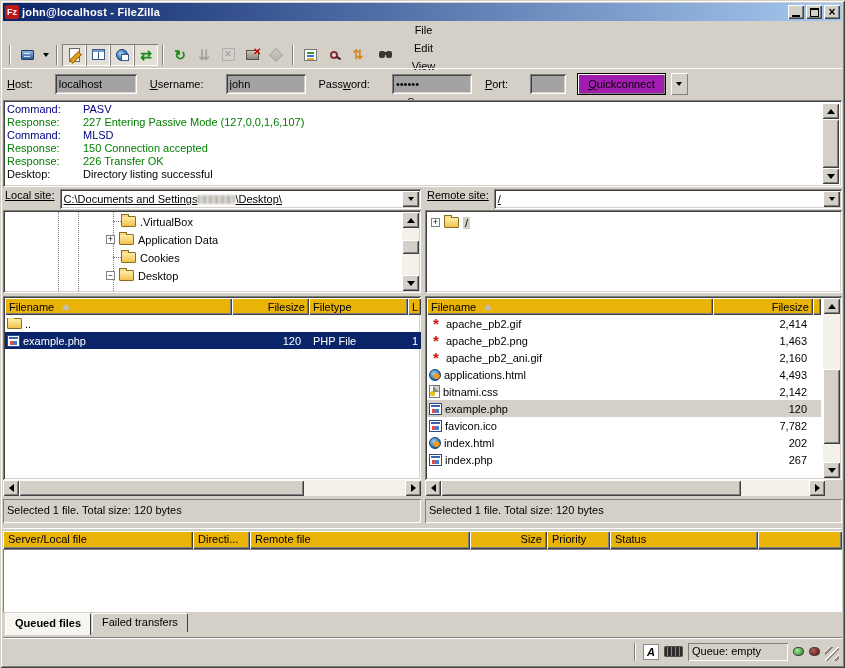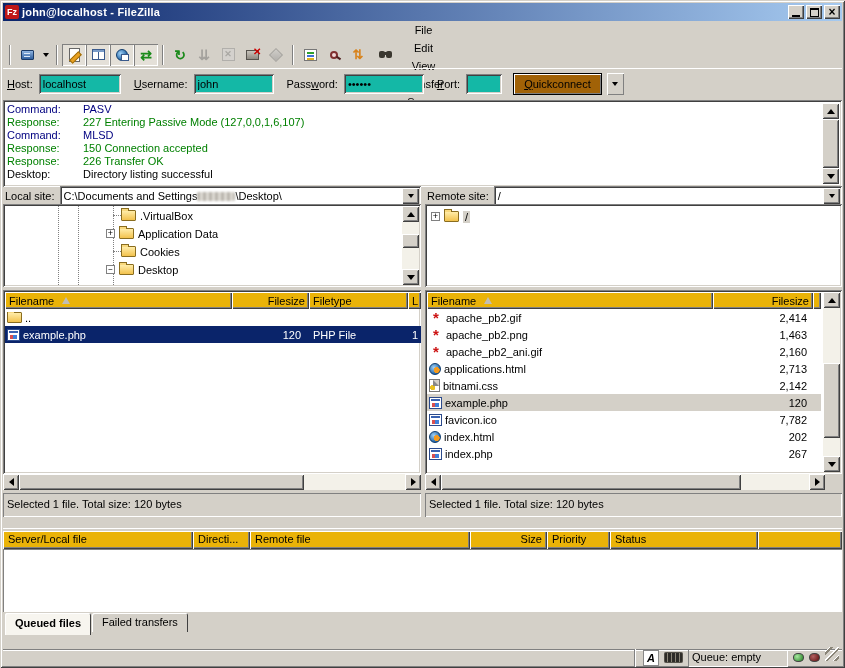--- a/index.html
+++ b/index.html
@@ -5,21 +5,21 @@
   * { margin:0; padding:0; box-sizing:border-box; }
   html,body { width:845px; height:668px; }
   body { font-family:"Liberation Sans",sans-serif; font-size:11px; color:#000; background:#D4D0C8; }
 
   .window { position:relative; width:845px; height:668px; background:#D4D0C8;
     box-shadow: inset 1px 1px #D4D0C8, inset -1px -1px #404040, inset 2px 2px #fff, inset -2px -2px #808080; }
 
   
   .raised  { box-shadow: inset 1px 1px #fff, inset -1px -1px #404040, inset 2px 2px #D4D0C8, inset -2px -2px #808080; }
   .raised1 { box-shadow: inset 1px 1px #fff, inset -1px -1px #808080; }
-  .field   { background:#14b8a6; box-shadow: inset 1px 1px #808080, inset -1px -1px #fff, inset 2px 2px #404040, inset -2px -2px #D4D0C8; }
+  .field   { background:#a3a3a3; box-shadow: inset 1px 1px #808080, inset -1px -1px #fff, inset 2px 2px #404040, inset -2px -2px #D4D0C8; margin-left: 16px; }
   .hcell   { box-shadow: inset 1px 1px #fff, inset -1px -1px #404040, inset -2px -2px #808080; background:#eab308; }
 
   
   .titlebar { position:absolute; left:3px; right:3px; top:3px; height:18px;
     background:linear-gradient(90deg,#0A246A,#A6CAF0); display:flex; align-items:center; padding:0 2px; }
   .fz-icon { width:14px; height:14px; background:#BF1818; border-radius:2px; color:#fff; font-weight:bold;
     font-size:9px; line-height:14px; text-align:center; margin-right:3px; }
   .fz-icon::after { content:'Fz'; }
   .title-text { color:#fff; font-weight:bold; flex:1; letter-spacing:.2px; }
   .tbtn { width:16px; height:14px; background:#D4D0C8; margin-left:2px; display:flex; align-items:center; justify-content:center;
@@ -63,21 +63,21 @@
   .ic-mag::after { content:''; position:absolute; width:5px; height:2px; background:#502020; right:-5px; bottom:-2px; transform:rotate(35deg); }
   .glyph-orange { color:#d8821a; font-weight:bold; font-size:13px; }
   .ic-bino { width:6px; height:7px; background:#3a372f; border-radius:2px; box-shadow:7px 0 #3a372f; position:relative; }
   .ic-bino::after { content:''; position:absolute; left:4px; top:1px; width:5px; height:3px; background:#3a372f; }
 
   
   .quickbar { position:absolute; left:3px; right:3px; top:68px; height:31px; display:flex; align-items:center; gap:5px; padding-left:4px;
     border-top:1px solid #fff; }
   .quickbar label { margin-right:1px; }
   .qc-input { border:none; outline:none; height:20px; font:11px "Liberation Sans",sans-serif; padding:0 4px; }
-  .qc-btn { height:22px; padding:0 10px; background:#a16207; border:1px solid #000; position:relative;
+  .qc-btn { height:22px; padding:0 10px; background:#a21caf; border:1px solid #000; position:relative;
     box-shadow: inset 1px 1px #fff, inset -1px -1px #808080; font:11px "Liberation Sans",sans-serif; }
   .qc-dd { width:17px; height:22px; background:#D4D0C8; display:flex; align-items:center; justify-content:center; }
 
   
   .log { position:absolute; left:3px; right:3px; top:100px; height:87px; background:#fff; display:flex;
     box-shadow: inset 1px 1px #808080, inset -1px -1px #fff, inset 2px 2px #404040, inset -2px -2px #D4D0C8; }
   .loglines { flex:1; padding:3px 0 0 4px; overflow:hidden; }
   .logline { display:flex; line-height:13px; white-space:pre; }
   .loglabel { width:76px; flex:none; }
   .lc-command { color:#000080; }
@@ -96,21 +96,21 @@
   .hscroll { height:16px; background:#F3F1E9; display:flex; }
   .hthumb { height:16px; background:#D4D0C8; }
   .htrack { flex:1; } .vtrack { flex:1; }
 
   
   .pane { position:absolute; top:188px; height:338px; }
   .pane-local { left:3px; width:418px; }
   .pane-remote { left:425px; width:417px; }
   .splitter { position:absolute; top:188px; height:338px; left:421px; width:4px; background:#D4D0C8; }
 
-  .siterow { height:16px; display:flex; align-items:center; gap:3px; padding:1px 0; }
+  .siterow { height:22px; display:flex; align-items:flex-start; gap:3px; padding:1px 0;text-decoration:underline; }
   .siterow .slabel { flex:none; padding:0 2px; }
   .combo { flex:1; height:20px; display:flex; background:#fff;
     box-shadow: inset 1px 1px #808080, inset -1px -1px #fff, inset 2px 2px #404040, inset -2px -2px #D4D0C8; }
   .combo-text { flex:1; padding:4px 2px 0 4px; white-space:nowrap; overflow:hidden; }
   .combo-btn { width:17px; margin:2px; background:#D4D0C8; display:flex; align-items:center; justify-content:center;
     box-shadow: inset 1px 1px #fff, inset -1px -1px #404040, inset -2px -2px #808080; }
   .redact { display:inline-block; width:38px; height:9px; vertical-align:-1px; border-radius:2px;
     background:repeating-linear-gradient(90deg,#b8b4ac 0 3px,#dedbd4 3px 6px); filter:blur(1.1px); }
 
   .tree { height:83px; background:#fff; position:relative; overflow:hidden; display:flex;
@@ -165,21 +165,21 @@
   .qheader > div { padding:2px 5px; white-space:nowrap; overflow:hidden; }
   .qc0 { width:190px; } .qc1 { width:57px; } .qc2 { width:220px; } .qc3 { width:77px; text-align:right; } .qc4 { width:63px; } .qc5 { width:148px; } .qc6 { flex:1; }
   .qbody { height:63px; background:#fff; box-shadow: inset 1px 1px #808080, inset -1px -1px #fff; }
   .tabs { height:24px; display:flex; align-items:flex-start; padding-left:2px; margin-top:1px; }
   .tab { padding:3px 10px 4px; background:#D4D0C8; margin-right:1px; height:19px;
     box-shadow: inset 1px 1px #fff, inset -1px 0 #404040; border-radius:2px 2px 0 0; }
   .tab.active { background:#F7F5EF; font-weight:bold; height:22px; padding-top:4px;
     box-shadow: inset 1px 1px #fff, inset -1px 0 #404040; }
 
   
-  .statusbar { position:absolute; left:3px; right:3px; bottom:3px; height:16px; border-top:1px solid #808080;
+  .statusbar { position:absolute; left:3px; right:3px; bottom:3px; height:28px; border-top:1px solid #808080;
     box-shadow: inset 0 1px #fff; display:flex; align-items:center; justify-content:flex-end; gap:5px; padding:4px 3px; }
   .ssep { width:2px; height:18px; border-left:1px solid #808080; border-right:1px solid #fff; margin-right:2px; }
   .ic-ascii { width:16px; height:16px; background:#fff; border:1px solid #888; font-style:italic; font-weight:bold;
     font-size:11px; line-height:14px; text-align:center; }
   .ic-ascii::after { content:'A'; }
   .ic-speed { width:19px; height:11px; background:#2e2c28; border-radius:2px;
     box-shadow: inset 0 0 0 1px #55524a; background-image:repeating-linear-gradient(90deg,transparent 0 3px,#8a8578 3px 4px); }
   .queuebox { width:100px; height:18px; padding:2px 4px; box-shadow: inset 1px 1px #808080, inset -1px -1px #fff; }
   .led { width:11px; height:9px; border-radius:45%; border:1px solid #444; }
   .led-green { background:radial-gradient(circle at 35% 35%, #a8e8a0, #1f7a1f); }
@@ -455,21 +455,21 @@
               <span class="i-apache"></span>
               <span>apache_pb2_ani.gif</span>
             </span>
             <span class="csize rrow-size">2,160</span>
           </div>
         <div class="row">
             <span class="cname rrow-name">
               <span class="i-html"></span>
               <span>applications.html</span>
             </span>
-            <span class="csize rrow-size">2,713</span>
+            <span class="csize rrow-size">4,493</span>
           </div>
         <div class="row">
             <span class="cname rrow-name">
               <span class="i-css"></span>
               <span>bitnami.css</span>
             </span>
             <span class="csize rrow-size">2,142</span>
           </div>
         <div class="row row-sel-inactive">
             <span class="cname rrow-name">

